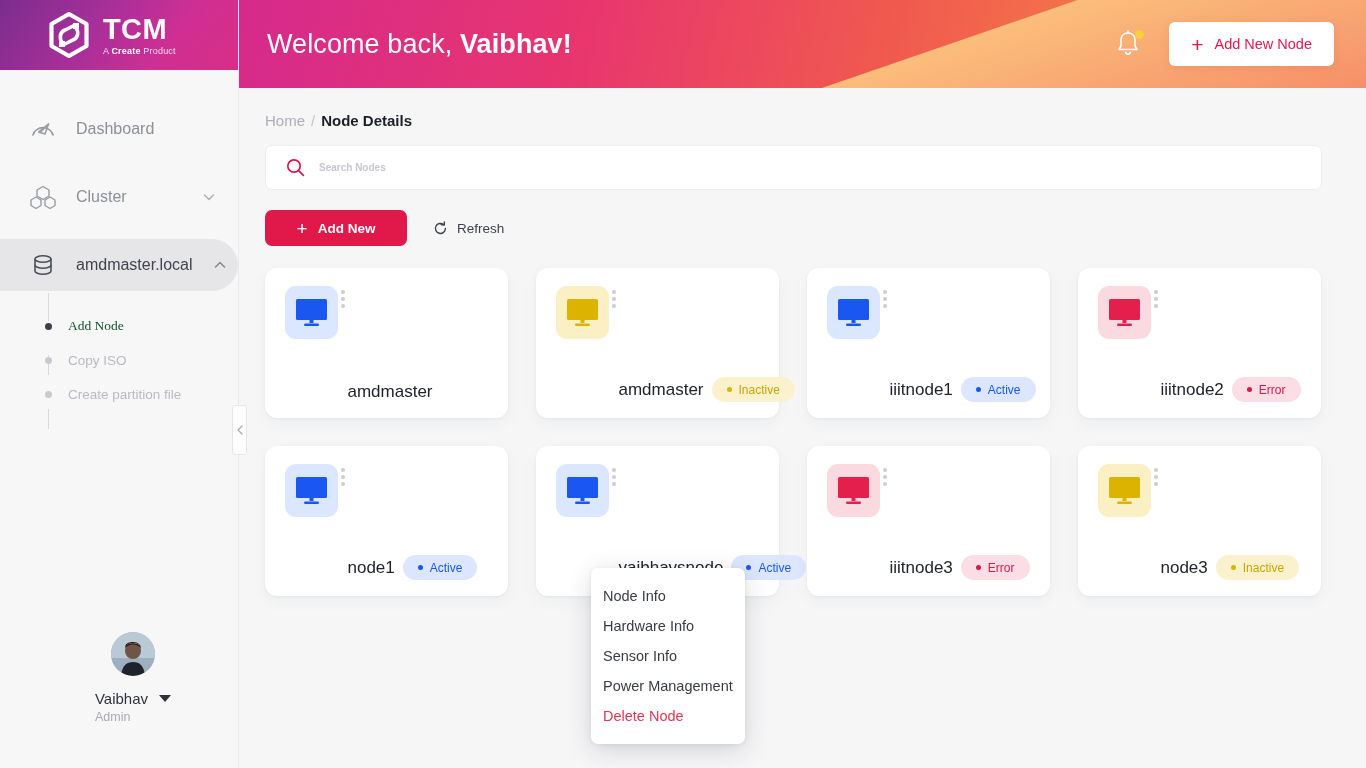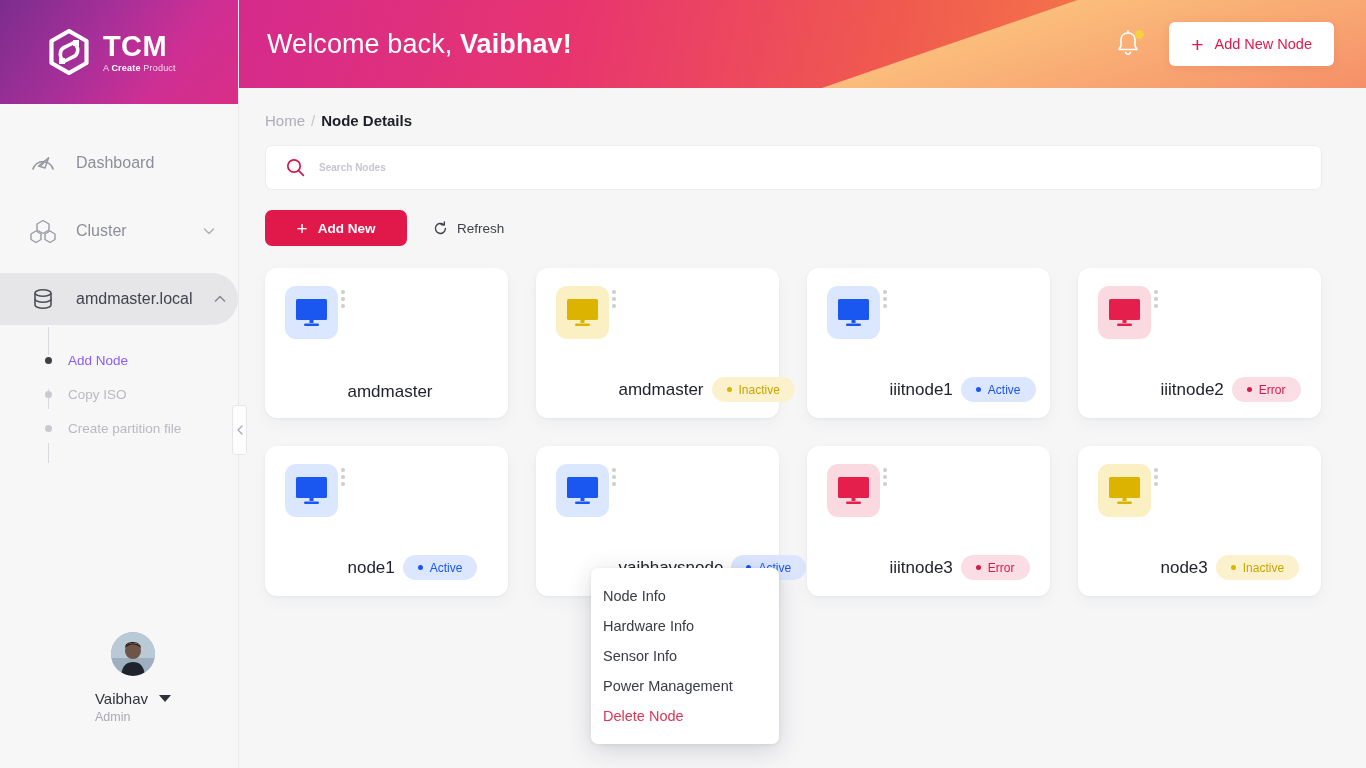--- a/index.html
+++ b/index.html
@@ -26,21 +26,21 @@
     height: 768px;
     background: #f7f7f8;
     border-right: 1px solid #e9e9ec;
     display: flex;
     flex-direction: column;
     position: relative;
     flex: 0 0 239px;
   }
 
   .brand {
-    height: 104px;
+    height: 70px;
     background: linear-gradient(125deg, #7b2d8e 0%, #a62f99 38%, #cf2f93 70%, #d92e86 100%);
     display: flex;
     align-items: center;
     padding-left: 46px;
     gap: 11px;
   }
   .brand-logo { width: 46px; height: 46px; display: block; }
   .brand-text { display: flex; flex-direction: column; line-height: 1; }
   .brand-title {
     color: #fff;
@@ -90,21 +90,21 @@
     height: 34px;
     font-size: 13.5px;
     color: #b9bac1;
     cursor: pointer;
     position: relative;
   }
   .subnav-item .dot {
     width: 7px; height: 7px; border-radius: 50%;
     background: #c9cad0; flex: 0 0 7px;
   }
-  .subnav-item.sel { color: #8b5cf6; }
+  .subnav-item.sel { color: #14532d; font-family: Liberation Serif, serif; }
   .subnav-item.sel .dot { background: #3d3f49; }
   .subnav-line {
     position: absolute;
     left: 48px;
     width: 1px;
     background: #d8d9de;
   }
 
   .user-box {
     display: flex;
@@ -368,21 +368,21 @@
   .t-error .mon-tile { background: #fbd9e1; }
   .t-error .mon-body { fill: #e51f4c; }
   .t-error .badge { background: #fbdde5; color: #d6194a; }
   .t-error .badge i { background: #d6194a; }
 
   
   .ctx-menu {
     position: absolute;
     left: 326px;
     top: 300px;
-    width: 188px;
+    width: 154px;
     background: #ffffff;
     border-radius: 7px;
     box-shadow: 0 6px 26px rgba(26,30,50,.16), 0 1px 4px rgba(26,30,50,.08);
     padding: 13px 0 13px 0;
     z-index: 60;
   }
   .ctx-item {
     font-size: 14.5px;
     color: #3a3c45;
     padding: 7px 0 7px 12px;

